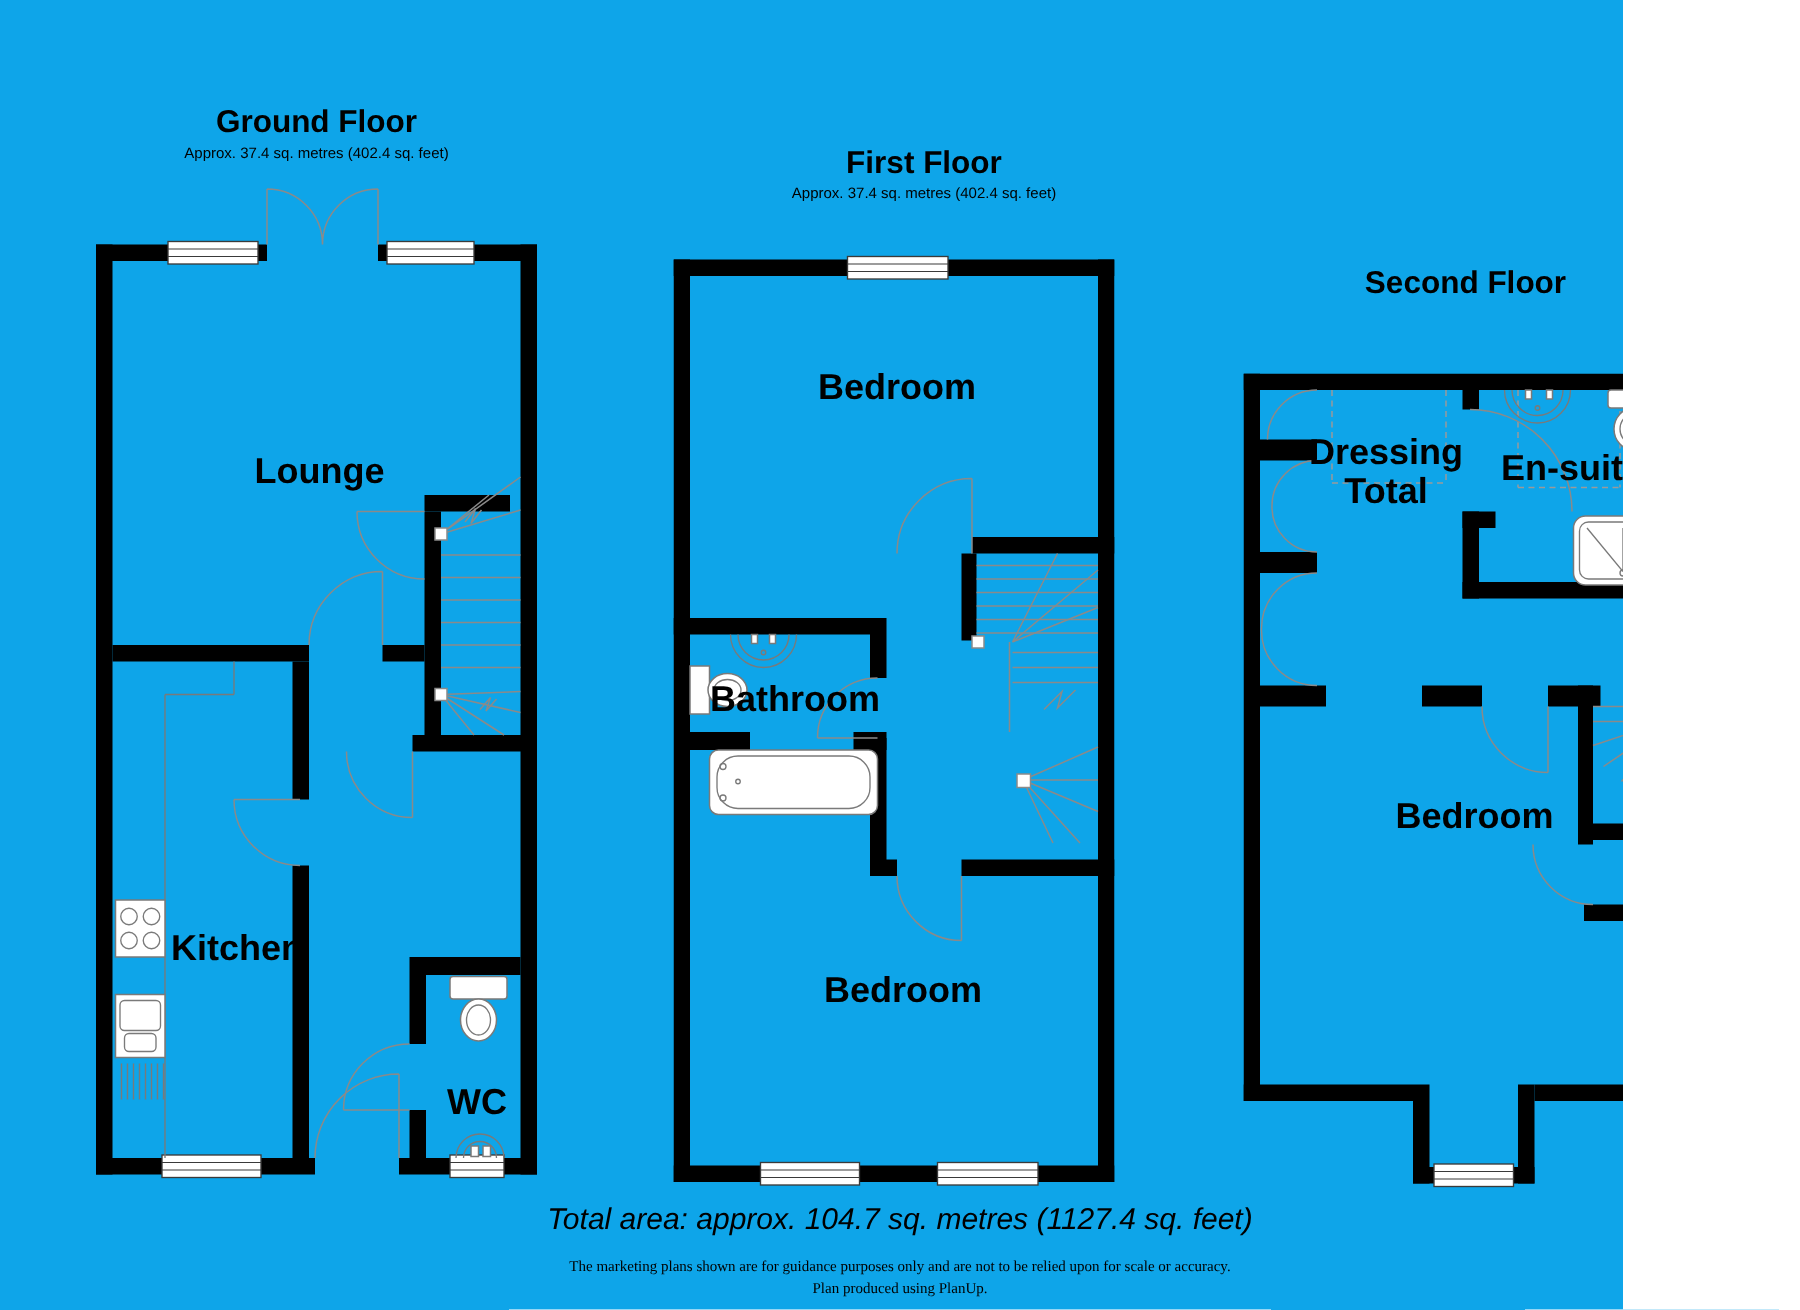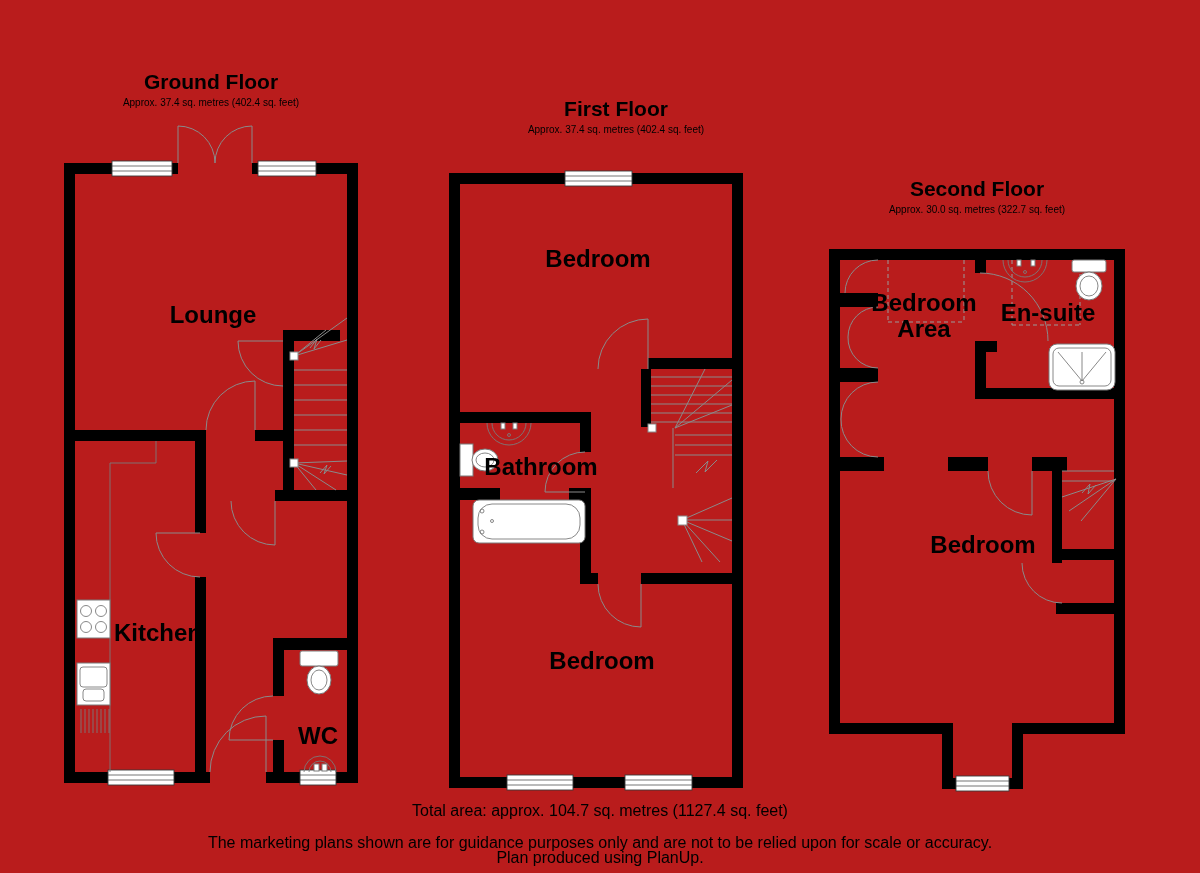--- a/index.html
+++ b/index.html
@@ -1,28 +1,28 @@
 <!DOCTYPE html>
 <html><head>
 <meta charset="utf-8">
 <style>
   html,body{margin:0;padding:0;background:#fff;}
-  .stage{position:relative;width:1200px;height:873px;background:#b91c1c;overflow:hidden;
+  .stage{position:relative;width:1082px;height:873px;background:#0ea5e9;overflow:hidden;
          font-family:"Liberation Sans", sans-serif;color:#000;}
   .floor-title{position:absolute;width:300px;text-align:center;}
   .floor-title .t1{font-size:21px;font-weight:bold;line-height:1.15;}
   .floor-title .t2{font-size:10px;margin-top:3px;}
   .plan{position:absolute;}
   .plan svg{display:block;}
   .room-label{position:absolute;transform:translate(-50%,-50%);font-size:24px;font-weight:bold;
               white-space:nowrap;text-align:center;line-height:1.1;}
   .room-label.wrap{white-space:normal;width:110px;}
   .footer{position:absolute;left:0;width:1200px;text-align:center;}
-  .footer .total{font-size:16px;}
-  .footer .disc{font-size:16px;}
+  .footer .total{font-size:20px;font-style:italic;}
+  .footer .disc{font-size:10px;font-family:Liberation Serif, serif;}
   
   .wall{fill:#000;stroke:none;}
   .win{fill:#fff;stroke:#3a3a3a;stroke-width:0.9;}
   .winline{stroke:#3a3a3a;stroke-width:0.7;fill:none;}
   .door{stroke:#8a8a8a;stroke-width:1;fill:none;}
   .stair{stroke:#8a8a8a;stroke-width:1;fill:none;}
   .newel{fill:#fff;stroke:#8a8a8a;stroke-width:1;}
   .fix{stroke:#7a7a7a;stroke-width:1;fill:#fff;}
   .fixline{stroke:#7a7a7a;stroke-width:0.9;fill:none;}
   .dash{stroke:#9a9a9a;stroke-width:1;fill:none;stroke-dasharray:4 3;}
@@ -35,21 +35,20 @@
   <div class="floor-title" style="left:61px;top:70px;">
     <div class="t1">Ground Floor</div>
     <div class="t2">Approx. 37.4 sq. metres (402.4 sq. feet)</div>
   </div>
   <div class="floor-title" style="left:466px;top:97px;">
     <div class="t1">First Floor</div>
     <div class="t2">Approx. 37.4 sq. metres (402.4 sq. feet)</div>
   </div>
   <div class="floor-title" style="left:827px;top:177px;">
     <div class="t1">Second Floor</div>
-    <div class="t2">Approx. 30.0 sq. metres (322.7 sq. feet)</div>
   </div>
 
   <div class="plan" style="left:64px;top:118px;">
     <svg width="294" height="670" viewBox="0 -45 294 670">
       <g class="wall">
         <rect x="0" y="0" width="48" height="11"></rect>
           <rect x="108" y="0" width="6" height="11"></rect>
         <rect x="188" y="0" width="6" height="11"></rect>
           <rect x="252" y="0" width="42" height="11"></rect>
         <rect x="0" y="0" width="11" height="620"></rect>
@@ -176,21 +175,21 @@
         <ellipse class="fix" cx="36" cy="287" rx="13" ry="11"></ellipse>
         <ellipse class="fixline" cx="36" cy="287" rx="9" ry="7"></ellipse>
         <rect class="fix" x="24" y="327" width="112" height="43" rx="6"></rect>
         <rect class="fixline" x="29" y="331" width="102" height="35" rx="14"></rect>
         <circle class="fixline" cx="33" cy="338" r="2"></circle>
           <circle class="fixline" cx="33" cy="359" r="2"></circle>
         <circle class="fixline" cx="43" cy="348" r="1.5"></circle>
       </g>
     </svg>
     <div class="room-label" style="left:149px;top:90px;">Bedroom</div>
-    <div class="room-label" style="left:92px;top:298px;">Bathroom</div>
+    <div class="room-label" style="left:81px;top:298px;">Bathroom</div>
     <div class="room-label" style="left:153px;top:492px;">Bedroom</div>
   </div>
 
   <div class="plan" style="left:829px;top:249px;">
     <svg width="296" height="545" viewBox="0 0 296 545">
       <g class="wall">
         <rect x="0" y="0" width="296" height="11"></rect>
         <rect x="0" y="0" width="11" height="485"></rect>
           <rect x="285" y="0" width="11" height="485"></rect>
         <rect x="0" y="474" width="113" height="11"></rect>
@@ -240,21 +239,21 @@
         <circle class="fixline" cx="196" cy="23" r="1.5"></circle>
         <rect class="fix" x="243" y="11" width="34" height="12" rx="2"></rect>
         <ellipse class="fix" cx="260" cy="37" rx="13" ry="14"></ellipse>
         <ellipse class="fixline" cx="260" cy="37" rx="9" ry="10"></ellipse>
         <rect class="fix" x="220" y="95" width="66" height="46" rx="8"></rect>
         <rect class="fixline" x="224" y="99" width="58" height="38" rx="6"></rect>
         <path class="fixline" d="M229,103 L253,132 M277,103 L253,132 M253,103 V132"></path>
         <circle class="fixline" cx="253" cy="133" r="2"></circle>
       </g>
     </svg>
-    <div class="room-label wrap" style="left:95px;top:67px;">Bedroom Area</div>
+    <div class="room-label wrap" style="left:95px;top:67px;">Dressing Total</div>
     <div class="room-label" style="left:219px;top:64px;">En-suite</div>
     <div class="room-label" style="left:154px;top:296px;">Bedroom</div>
   </div>
 
   <div class="footer" style="top:802px;">
     <span class="total">Total area: approx. 104.7 sq. metres (1127.4 sq. feet)</span>
   </div>
   <div class="footer" style="top:834px;">
     <span class="disc">The marketing plans shown are for guidance purposes only and are not to be relied upon for scale or accuracy.</span>
   </div>

